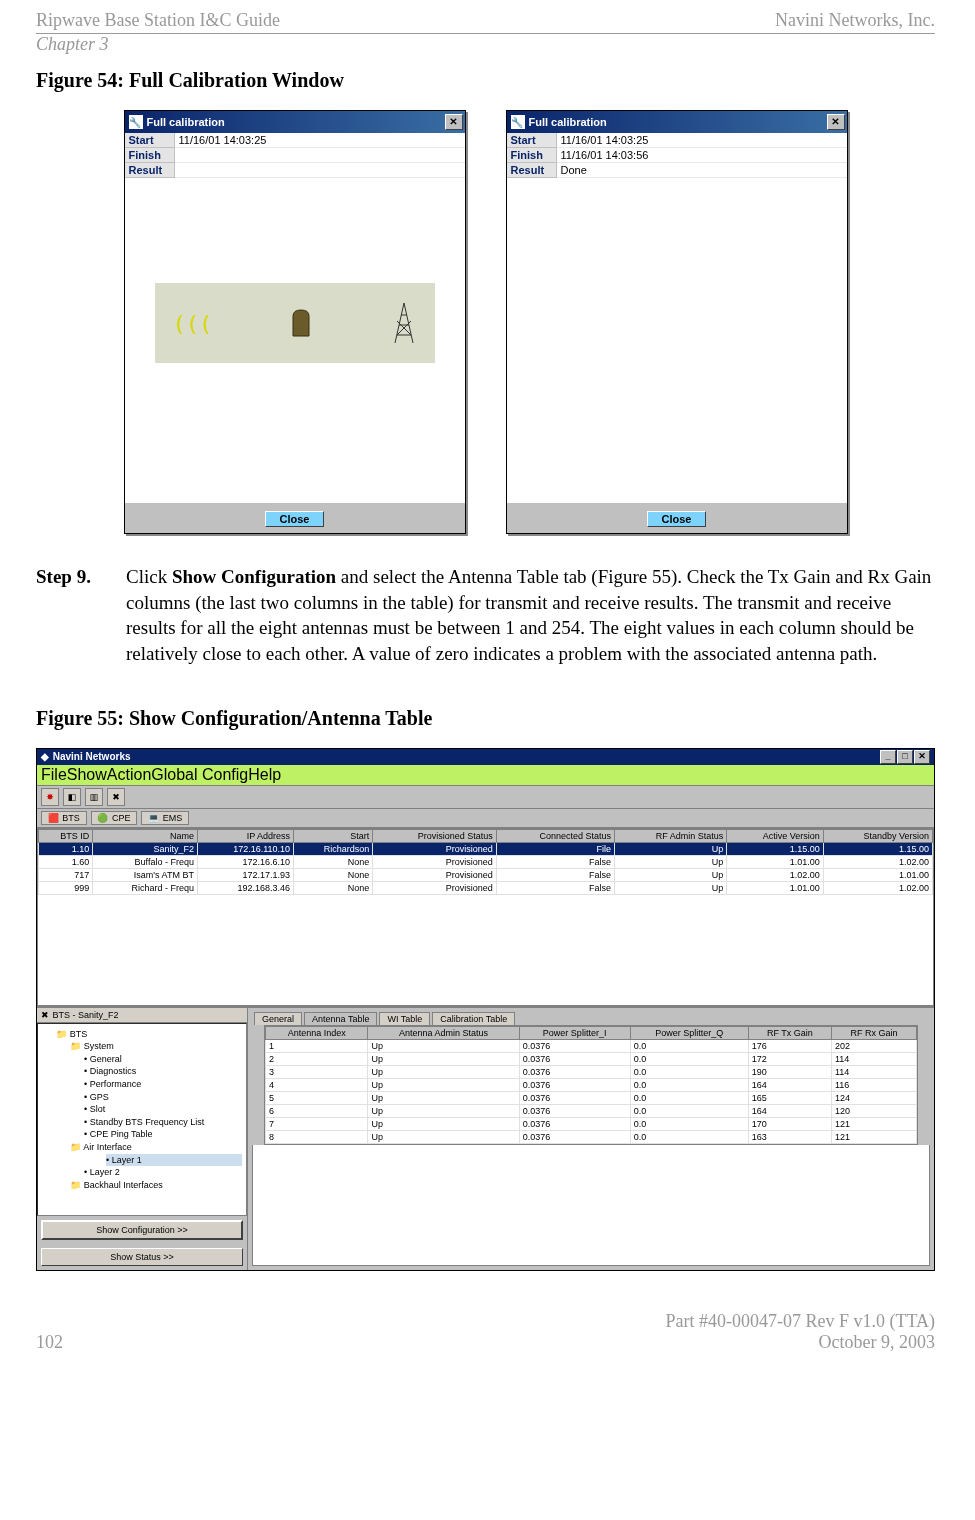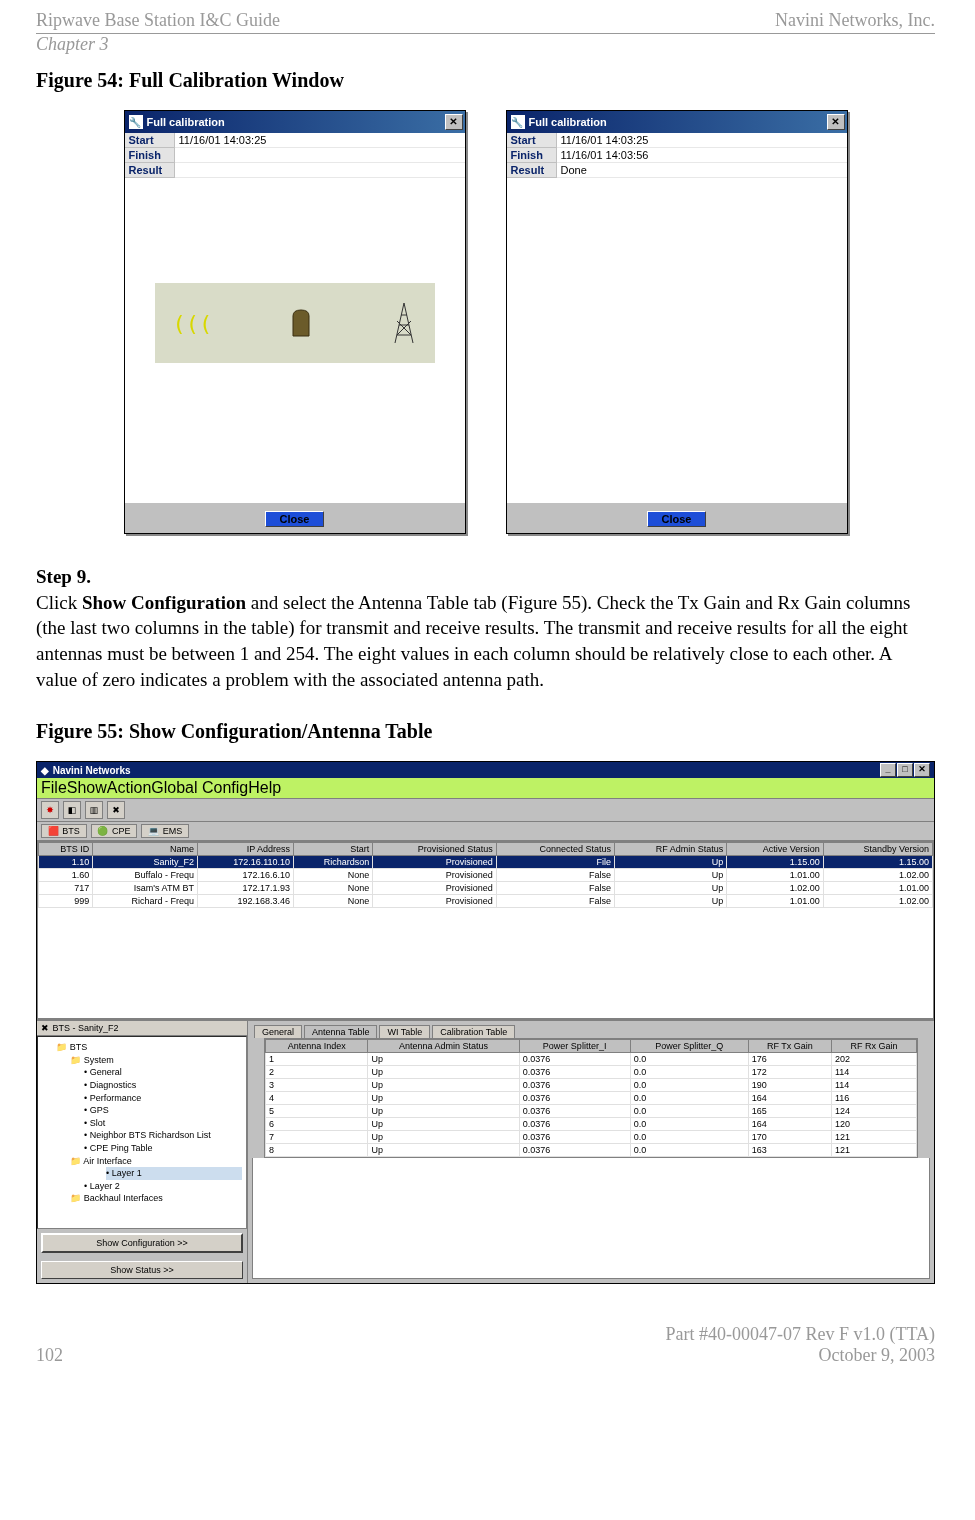--- a/index.html
+++ b/index.html
@@ -108,33 +108,32 @@
   .wave { color:#d8d800; font-size:22px; font-family:monospace; }
   .modem-svg, .tower-svg { fill:none; stroke:#333; }
   .close-bar {
     background:#c0c0c0;
     text-align:center;
     padding: 6px 0;
   }
   .close-btn {
     display:inline-block;
     padding: 1px 14px;
-    background:#1d4ed8;
+    background:#7dd3fc;
     border: 1px solid #fff;
     border-right-color:#404040;border-bottom-color:#404040;
     font-size:11px; font-weight:bold;
     font-family: Tahoma, Arial, sans-serif;
   }
 
   .step-block {
     display:flex;
     font-size: 19px;
     line-height: 1.35;
-    margin: 18px 0 28px 0;
-    flex-direction: column;
+    margin: 18px 0 40px 0;
   }
   .step-label { font-weight:bold; width:90px; flex-shrink:0; }
   .step-text { flex:1; }
   .step-text .bold { font-weight:bold;text-align:right; }
 
   
   .app-win {
     border:1px solid #000;
     background:#c0c0c0;
     font-family: Tahoma, Arial, sans-serif;
@@ -436,21 +435,21 @@
           <ul>
             <li class="folder"><span>BTS</span>
               <ul>
                 <li class="folder"><span>System</span>
                   <ul id="tree-system-children">
                       <li class="leaf">General</li>
                       <li class="leaf">Diagnostics</li>
                       <li class="leaf">Performance</li>
                       <li class="leaf">GPS</li>
                       <li class="leaf">Slot</li>
-                      <li class="leaf">Neighbor BTS Richardson List</li>
+                      <li class="leaf">Standby BTS Frequency List</li>
                       <li class="leaf">CPE Ping Table</li>
                     </ul>
                 </li>
                 <li class="folder"><span>Air Interface</span>
                   <ul id="tree-air-children">
                       <li class="leaf hl">Layer 1</li>
                       <li class="leaf">Layer 2</li>
                     </ul>
                 </li>
                 <li class="folder"><span>Backhaul Interfaces</span></li>

